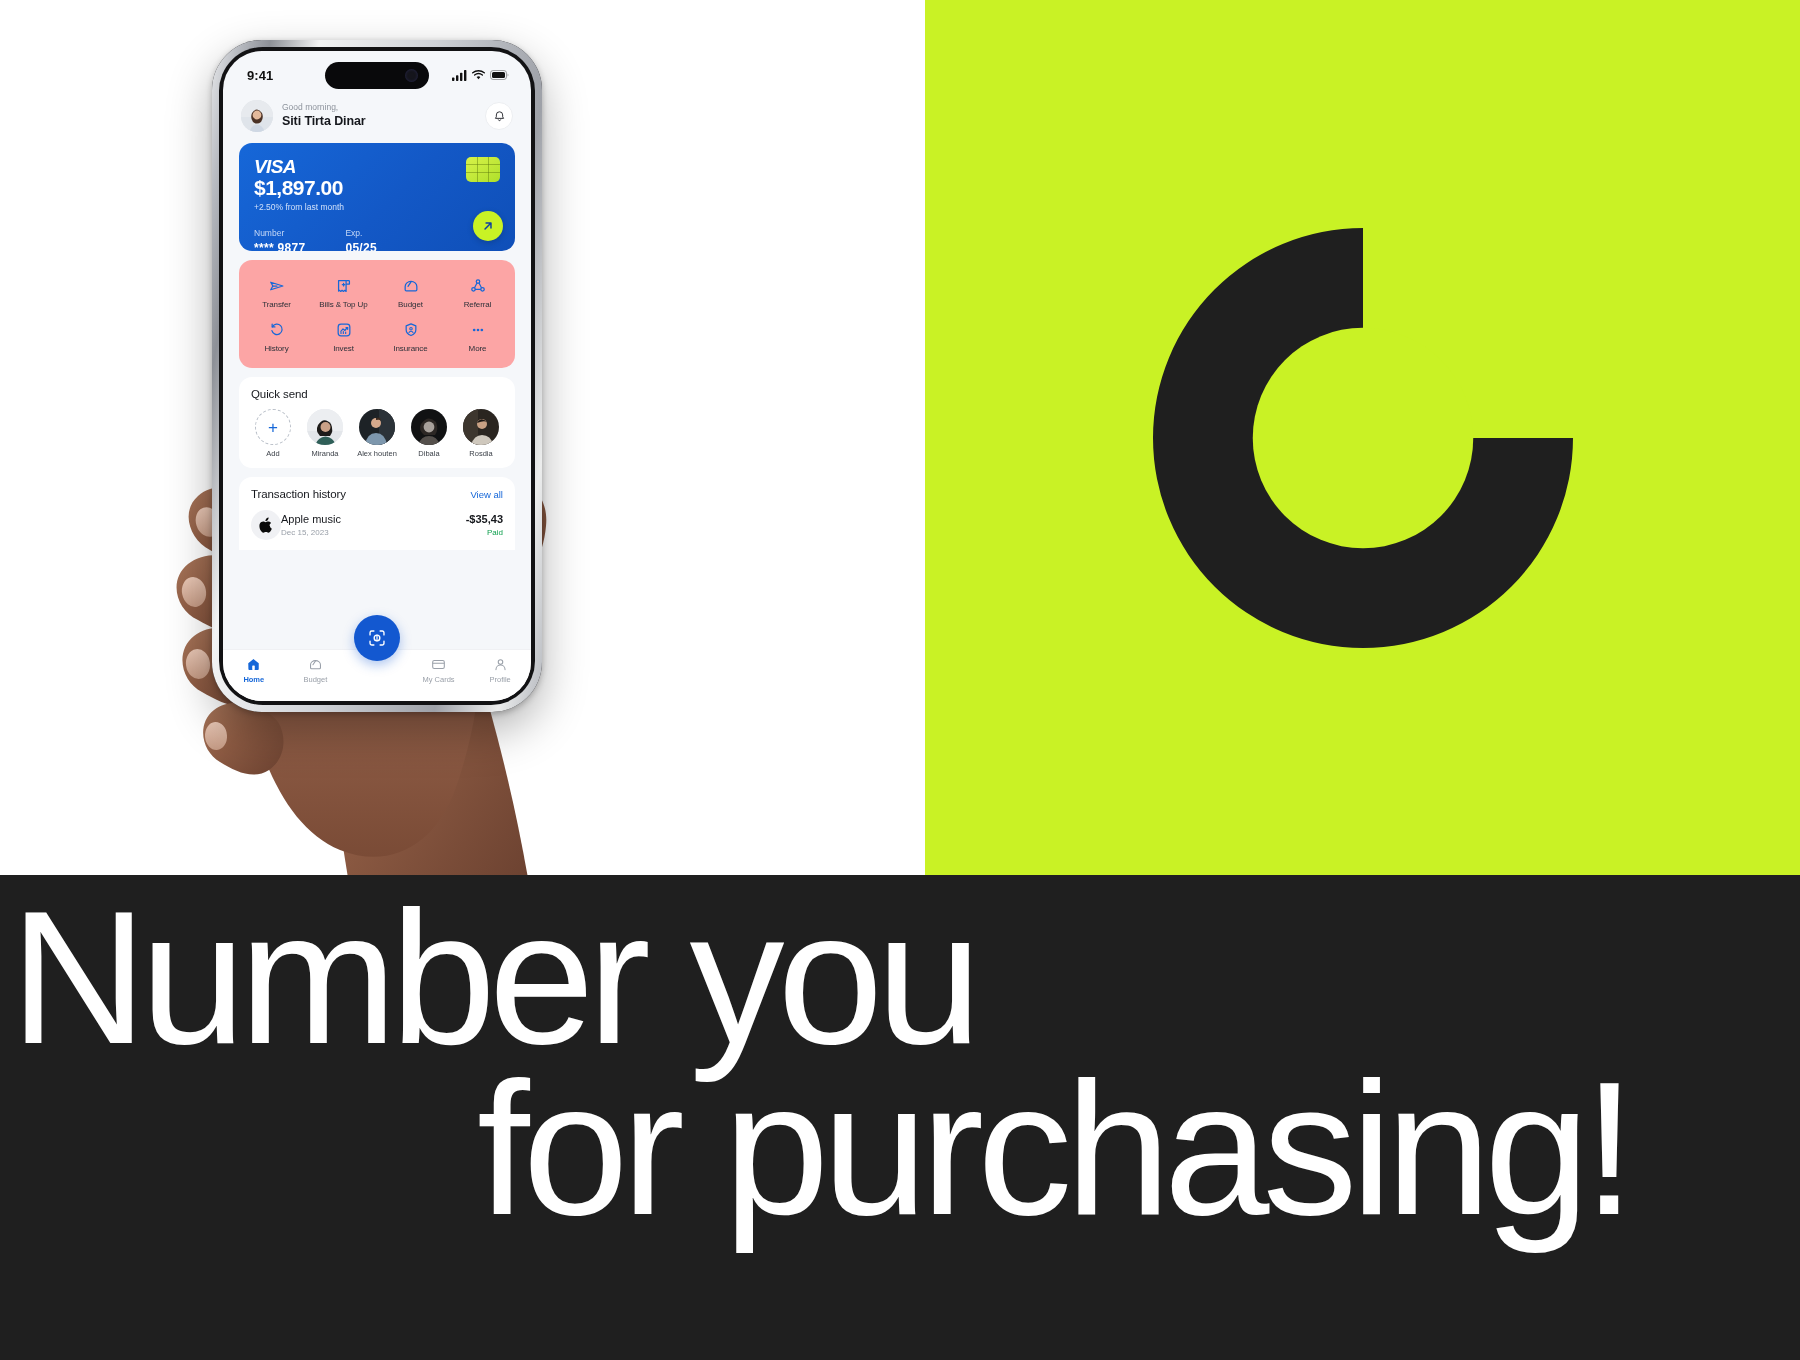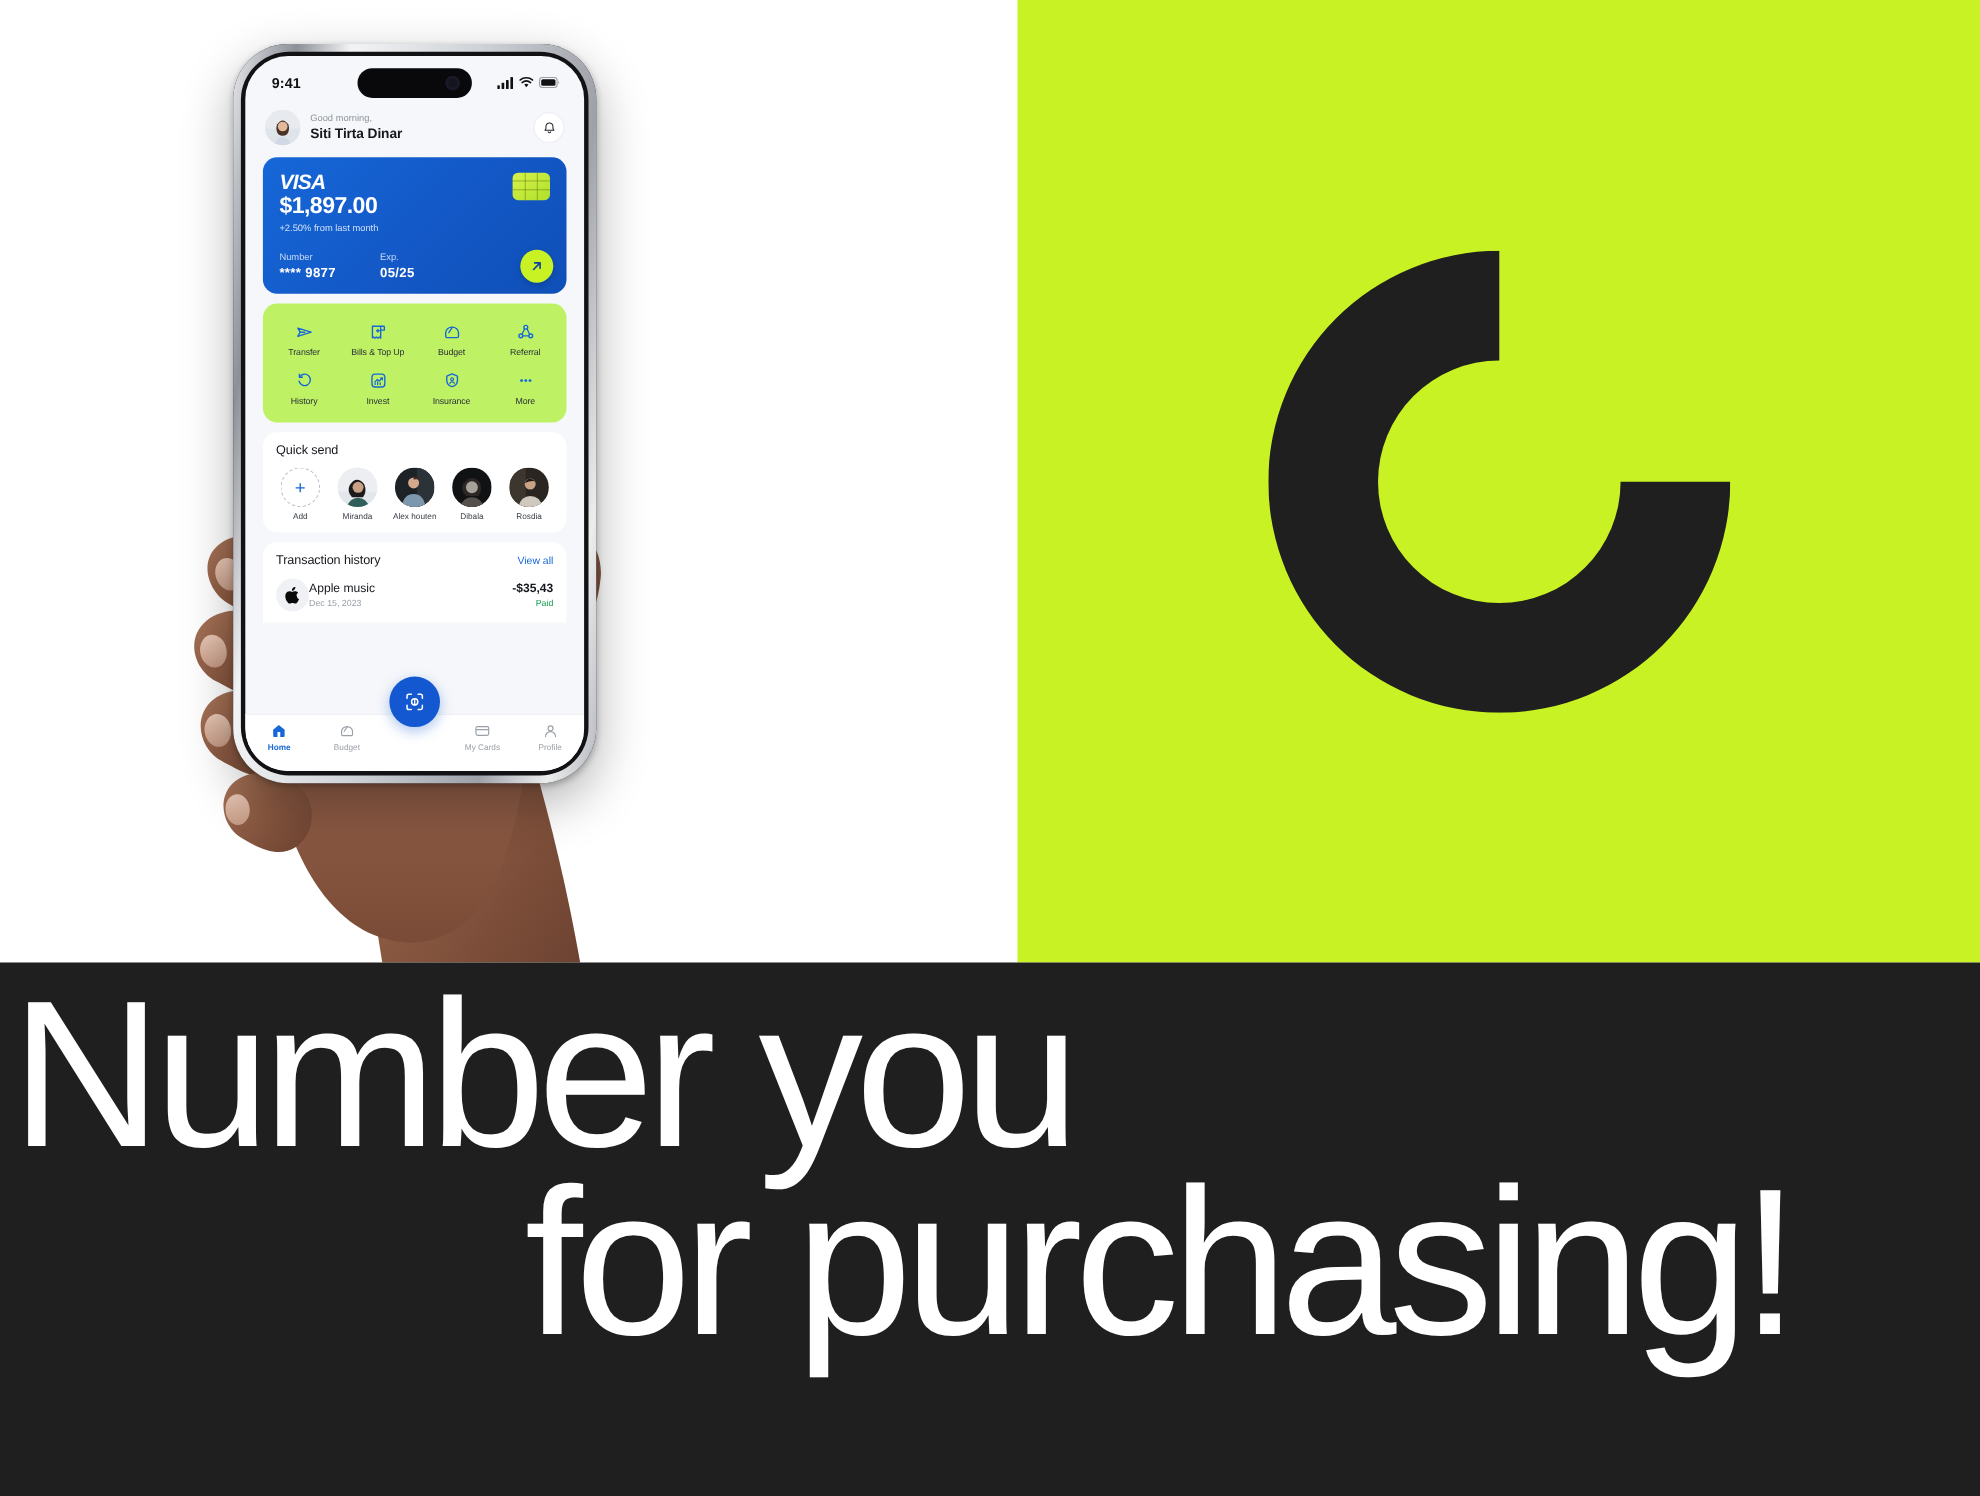--- a/index.html
+++ b/index.html
@@ -48,38 +48,38 @@
   .greet-row { display:flex; align-items:center; gap:9px; padding:5px 8px 9px 8px; }
   .avatar { width:32px; height:32px; border-radius:50%; overflow:hidden; flex:none;
      background:#dfe3e8; position:relative; }
   .greet-txt { flex:1; }
   .greet-small { font-size:8.5px; color:#8e949d; line-height:1.3; }
   .greet-name { font-size:12.5px; color:#16181d; font-weight:600; line-height:1.35; letter-spacing:-.1px; }
   .bell { width:28px; height:28px; border-radius:50%; background:#fff; border:1px solid #eceef1;
      display:flex; align-items:center; justify-content:center; flex:none; }
 
   
-  .card { position:relative; margin:2px 6px 0 6px; height:124px; border-radius:13px;
+  .card { position:relative; margin:2px 6px 0 6px; height:108px; border-radius:13px;
      background:linear-gradient(135deg,#1667d8 0%,#1358c6 55%,#0f4fb8 100%);
      padding:14px 15px 12px 15px; color:#fff; overflow:hidden; }
   .visa-logo { font-size:19px; font-weight:800; font-style:italic; letter-spacing:-.6px; line-height:1; }
   .chip { position:absolute; right:15px; top:14px; width:34px; height:25px; border-radius:5px;
      background:linear-gradient(145deg,#d8f24a,#aee02a); }
   .chip i { position:absolute; background:rgba(90,120,10,.45); }
   .balance { font-size:21px; font-weight:700; letter-spacing:-.5px; margin-top:0; line-height:1.1; }
   .delta { font-size:8.5px; color:#cfe0fa; margin-top:3px; }
   .cardmeta { display:flex; gap:40px; margin-top:16px; }
   .cm-label { font-size:8.5px; color:#c6d9f7; line-height:1.4; }
   .cm-val { font-size:12px; font-weight:600; letter-spacing:.3px; line-height:1.4; }
   .card-fab { position:absolute; right:12px; bottom:10px; width:30px; height:30px; border-radius:50%;
      background:#c9f225; display:flex; align-items:center; justify-content:center;
      box-shadow:0 2px 6px rgba(0,0,0,.18); }
 
   
-  .menucard { margin:9px 6px 0 6px; background:#bef264; border-radius:13px; padding:11px 4px 9px 4px; }
+  .menucard { margin:9px 6px 0 6px; background:#fca5a5; border-radius:13px; padding:11px 4px 9px 4px; }
   .menurow { display:flex; }
   .menuitem { flex:1; display:flex; flex-direction:column; align-items:center; gap:4px; padding:5px 0 6px 0; }
   .menuitem .mlabel { font-size:8px; color:#2c3038; letter-spacing:-.1px; }
 
   
   .qcard { margin:9px 6px 0 6px; background:#fff; border-radius:13px; padding:11px 12px 10px 12px; }
   .qtitle { font-size:11.5px; color:#16181d; font-weight:500; letter-spacing:-.1px; }
   .qrow { display:flex; justify-content:space-between; margin-top:9px; }
   .qitem { display:flex; flex-direction:column; align-items:center; gap:4px; width:44px; }
   .qav { width:36px; height:36px; border-radius:50%; overflow:hidden; position:relative; background:#e6e9ee; }

